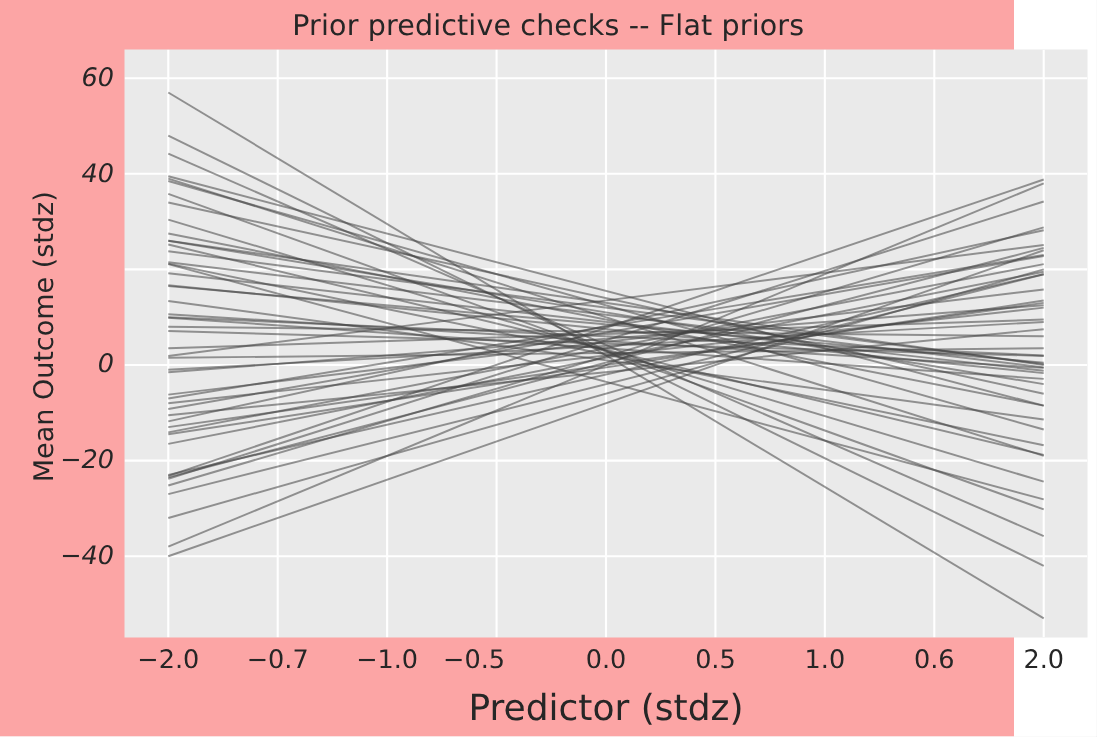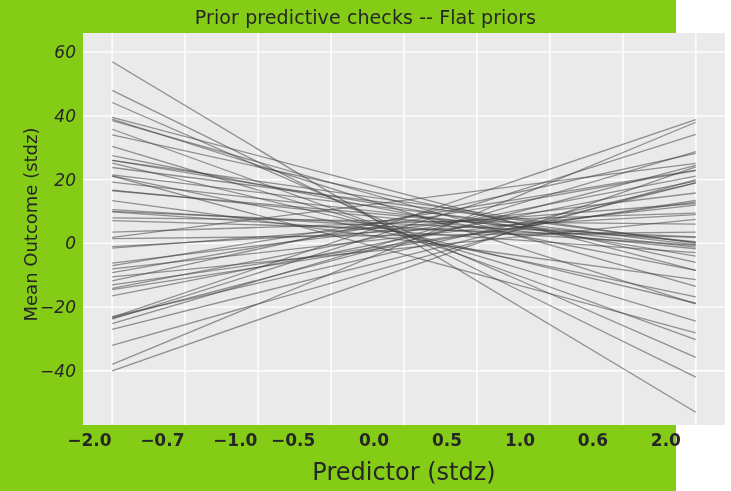--- a/index.html
+++ b/index.html
@@ -10,21 +10,21 @@
   body {
     width: 731px;
     height: 491px;
     font-family: "DejaVu Sans", sans-serif;
     overflow: hidden;
   }
   #figure {
     position: relative;
     width: 676px;
     height: 491px;
-    background: #84cc16;
+    background: #fca5a5;
   }
   #chart-title {
     position: absolute;
     left: 0;
     top: 6px;
     width: 731px;
     text-align: center;
     font-size: 19px;
     color: #262626;
     letter-spacing: 0.1px;
@@ -62,25 +62,24 @@
     left: 0;
     top: 0;
     width: 76px;
     height: 491px;
   }
   .xtick-label {
     position: absolute;
     top: 430px;
     width: 90px;
     margin-left: -45px;
-    text-align: left;
+    text-align: center;
     font-size: 17px;
     color: #262626;
     white-space: nowrap;
-    font-weight: bold;
   }
   #xtick-labels {
     position: absolute;
     left: 0;
     top: 0;
     width: 731px;
     height: 491px;
   }
   #xaxis-label {
     position: absolute;
@@ -180,21 +179,20 @@
           <line x1="29.181818181818205" y1="57.365853658536594" x2="612.8181818181818" y2="344.1951219512195" stroke="#444444" stroke-opacity="0.55" stroke-width="1.3"></line>
           <line x1="29.181818181818205" y1="28.682926829268297" x2="612.8181818181818" y2="379.2520325203252" stroke="#444444" stroke-opacity="0.55" stroke-width="1.3"></line>
           <line x1="29.181818181818205" y1="255.2780487804878" x2="612.8181818181818" y2="143.09593495934962" stroke="#444444" stroke-opacity="0.55" stroke-width="1.3"></line>
         </g>
     </svg>
   </div>
 
   <div id="ytick-labels">
       <div class="ytick-label" style="top: 52.122px;">60</div>
       <div class="ytick-label" style="top: 115.862px;">40</div>
-      <div class="ytick-label" style="top: 179.602px;">20</div>
       <div class="ytick-label" style="top: 243.341px;">0</div>
       <div class="ytick-label" style="top: 307.081px;">−20</div>
       <div class="ytick-label" style="top: 370.821px;">−40</div>
     </div>
   <div id="xtick-labels">
       <div class="xtick-label" style="left: 112.182px;">−2.0</div>
       <div class="xtick-label" style="left: 185.136px;">−0.7</div>
       <div class="xtick-label" style="left: 258.091px;">−1.0</div>
       <div class="xtick-label" style="left: 316px;">−0.5</div>
       <div class="xtick-label" style="left: 404px;">0.0</div>

